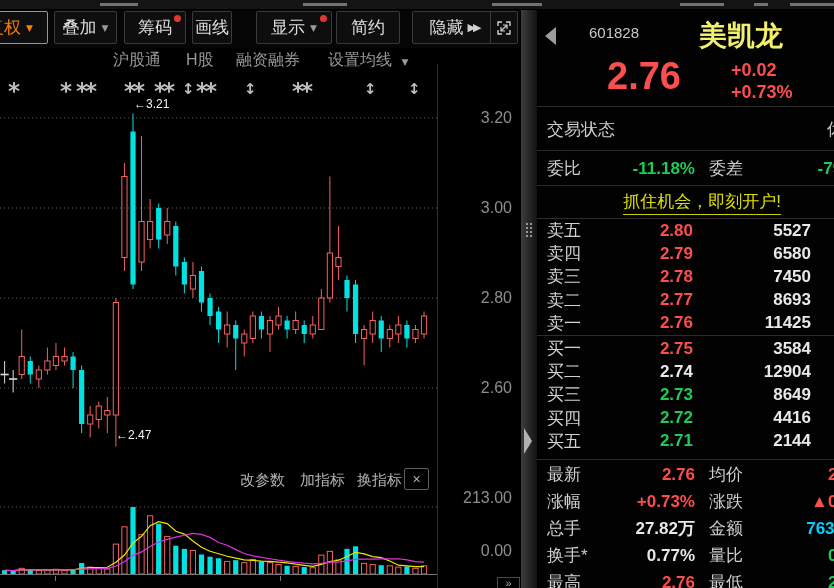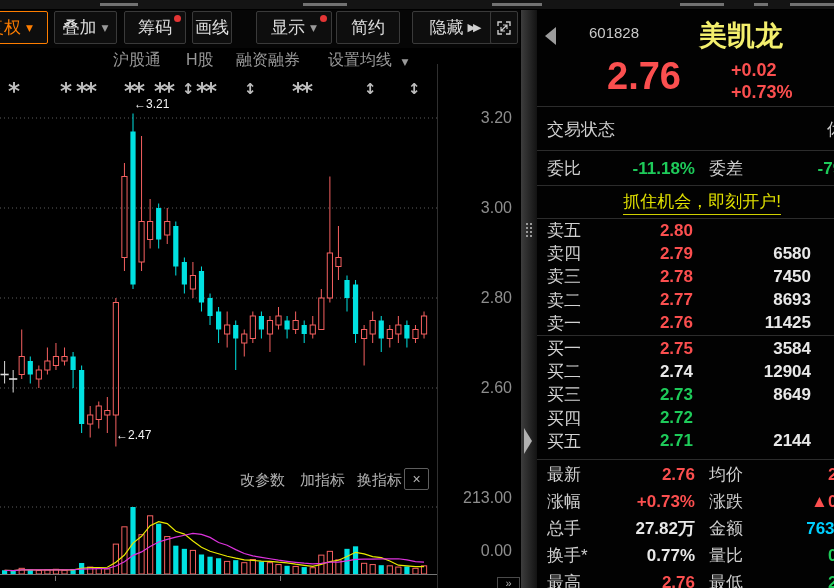--- a/index.html
+++ b/index.html
@@ -394,20 +394,21 @@
   <div class="qp-border" style="top:175px"></div>
   <div class="q-row" id="ad-row">
     <span id="ad-link">抓住机会，即刻开户!</span>
   </div>
   <div class="qp-border" style="top:208px"></div>
 
   <div class="ob-block" id="sells">
       <div class="ob-row">
         <span class="ob-label">卖五</span>
         <span class="ob-price red">2.80</span>
+        <span class="ob-vol">5527</span>
       </div>
       <div class="ob-row">
         <span class="ob-label">卖四</span>
         <span class="ob-price red">2.79</span>
         <span class="ob-vol">6580</span>
       </div>
       <div class="ob-row">
         <span class="ob-label">卖三</span>
         <span class="ob-price red">2.78</span>
         <span class="ob-vol">7450</span>
@@ -436,20 +437,21 @@
         <span class="ob-vol">12904</span>
       </div>
       <div class="ob-row">
         <span class="ob-label">买三</span>
         <span class="ob-price green">2.73</span>
         <span class="ob-vol">8649</span>
       </div>
       <div class="ob-row">
         <span class="ob-label">买四</span>
         <span class="ob-price green">2.72</span>
+        <span class="ob-vol">4416</span>
       </div>
       <div class="ob-row">
         <span class="ob-label">买五</span>
         <span class="ob-price green">2.71</span>
         <span class="ob-vol">2144</span>
       </div>
     </div>
   <div class="qp-border" style="top:449px"></div>
 
   <div id="stats">

